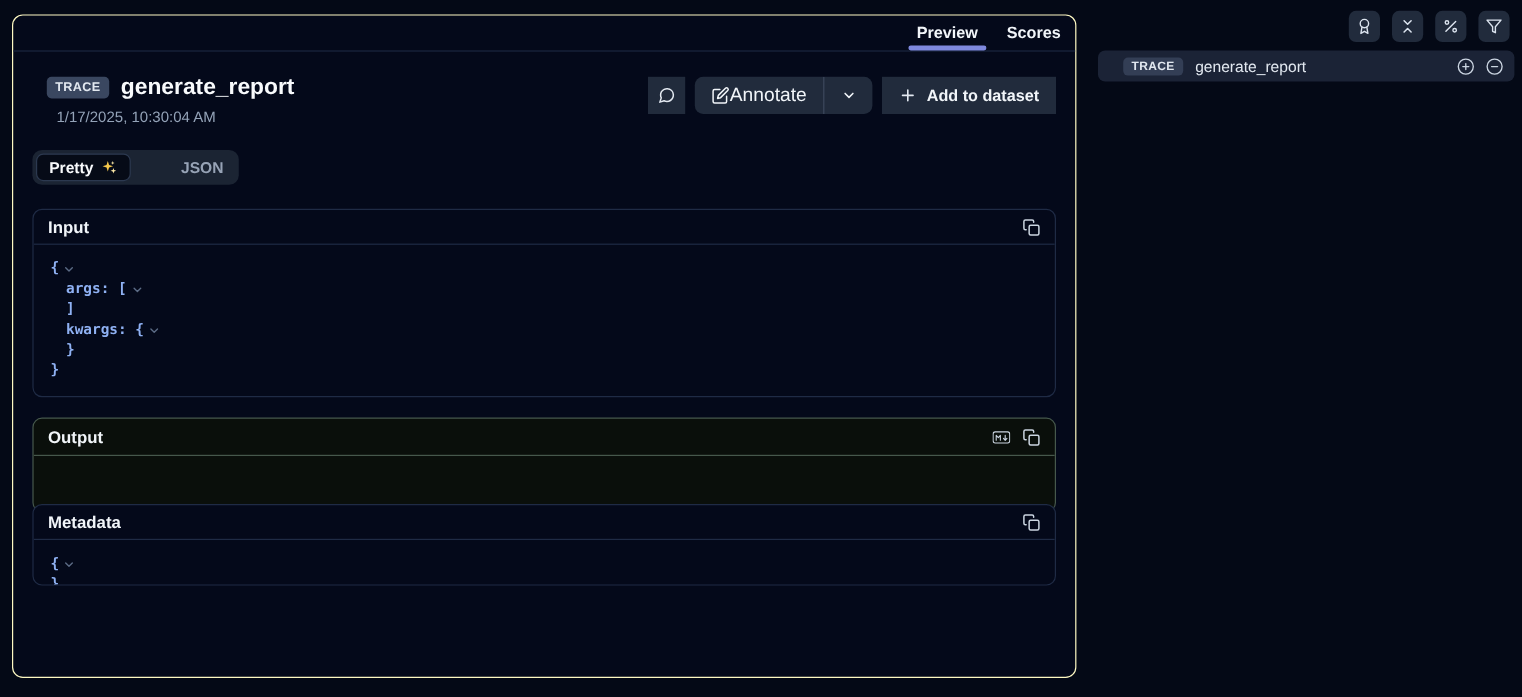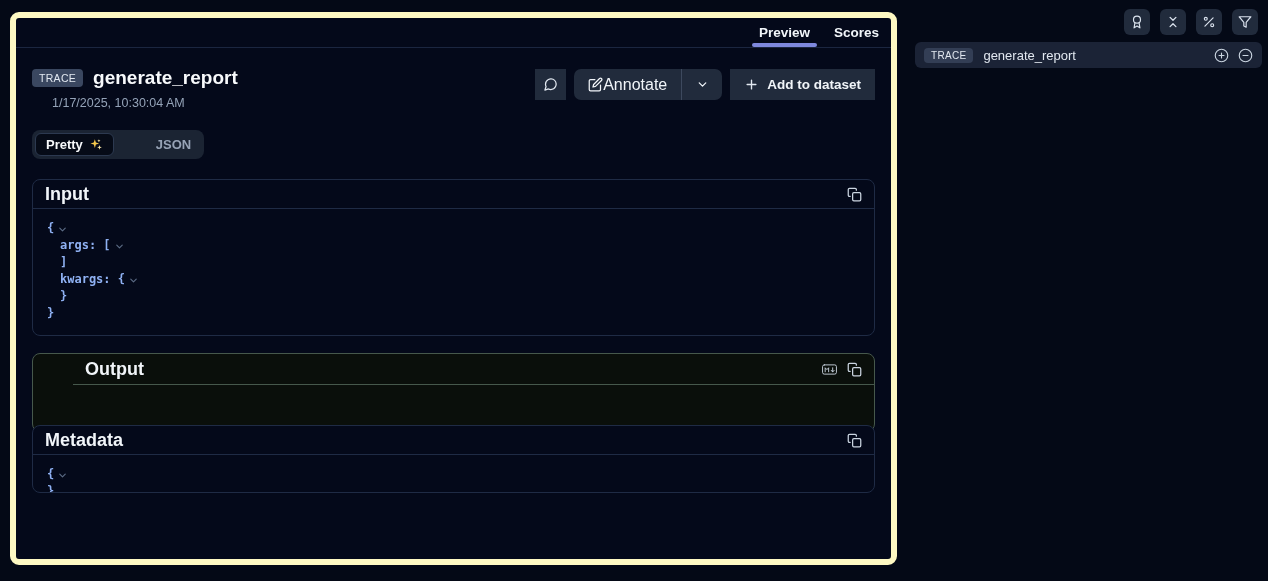--- a/index.html
+++ b/index.html
@@ -18,38 +18,38 @@
   .icon-btn {
     width:26px; height:26px; border-radius:6px; background:#212b3c;
     display:flex; align-items:center; justify-content:center;
     color:#dbe3ee; cursor:pointer;
   }
   .icon-btn svg { width:14px; height:14px; }
 
   
   .panel {
     position:absolute; left:10px; top:12px; width:887px; height:553px;
-    border:6px solid #fef9c3; border-radius:9px; background:#04091a;
+    border:1px solid #fef9c3; border-radius:9px; background:#04091a;
   }
   .tabbar {
     height:30px; display:flex; justify-content:flex-end; align-items:stretch;
     gap:24px; padding-right:12px; border-bottom:1px solid #1b2640;
   }
   .tab {
     position:relative; font-size:13.5px; font-weight:700; color:#f1f5f9;
     line-height:30px; cursor:pointer;
   }
   .tab.active::after {
     content:""; position:absolute; left:-7px; right:-7px; bottom:0; height:4px;
     background:#7e88dd; border-radius:3px;
   }
 
   .badge {
-    background:#3a4760; color:#e2e8f0; font-size:10.5px; font-weight:400;
-    padding:3px 7px; border-radius:4px; letter-spacing:.3px; white-space:nowrap;
+    background:#3a4760; color:#e2e8f0; font-size:10.5px; font-weight:700;
+    padding:3px 7px; border-radius:4px; letter-spacing:.3px; white-space:nowrap;margin-left:12px;
   }
 
   .title-row { position:absolute; top:49px; left:16px; display:flex; align-items:center; gap:10px; }
   .page-title { font-size:19px; font-weight:700; color:#f8fafc; }
   .timestamp { position:absolute; top:78px; left:16px; font-size:12.5px; color:#94a3b8;margin-left:20px; }
 
   
   .actions { position:absolute; top:51px; right:16px; display:flex; gap:8px; height:31px; }
   .act-btn {
     background:#212b3c; border-radius:0; color:#f1f5f9; display:flex;
@@ -81,28 +81,28 @@
 
   
   .card {
     position:absolute; left:16px; right:16px;
     border:1px solid #1f2b45; border-radius:8px; background:#04091a; overflow:hidden;
   }
   .card-header {
     height:29px; display:flex; align-items:center; justify-content:space-between;
     padding:0 12px; border-bottom:1px solid #1f2b45;
   }
-  .card-title { font-size:18px; font-weight:700; color:#f1f5f9; }
+  .card-title { font-size:14px; font-weight:700; color:#f1f5f9; }
   .card-header-icons { display:flex; align-items:center; gap:10px; color:#cbd5e1; }
   .card-header-icons svg { width:15px; height:15px; cursor:pointer; }
   .card-content { padding:11px 14px; }
 
   .card-input { top:161px; height:157px; }
   .card-output { top:335px; height:79px; border-color:#46584c; background:#0a0f0b; }
-  .card-output .card-header { border-bottom-color:#46584c; height:31px;margin-left:40px; }
+  .card-output .card-header { border-bottom-color:#46584c; height:31px; }
   .card-output .card-content { background:#0f1811; height:48px; display:flex; align-items:center; }
   .card-metadata { top:407px; height:68px; }
 
   .code-block { font-family:"DejaVu Sans Mono", monospace; font-size:12px; font-weight:700; color:#8fb1f3; }
   .code-line { line-height:17px; white-space:pre; display:flex; align-items:center; }
   .collapse-chevron { width:11px; height:11px; color:#5b6b85; margin-left:3px; margin-top:2px; cursor:pointer; }
 
   .output-text { font-size:14px; color:#edf2f7; }
 
   .md-icon { width:20px; height:15px; }

